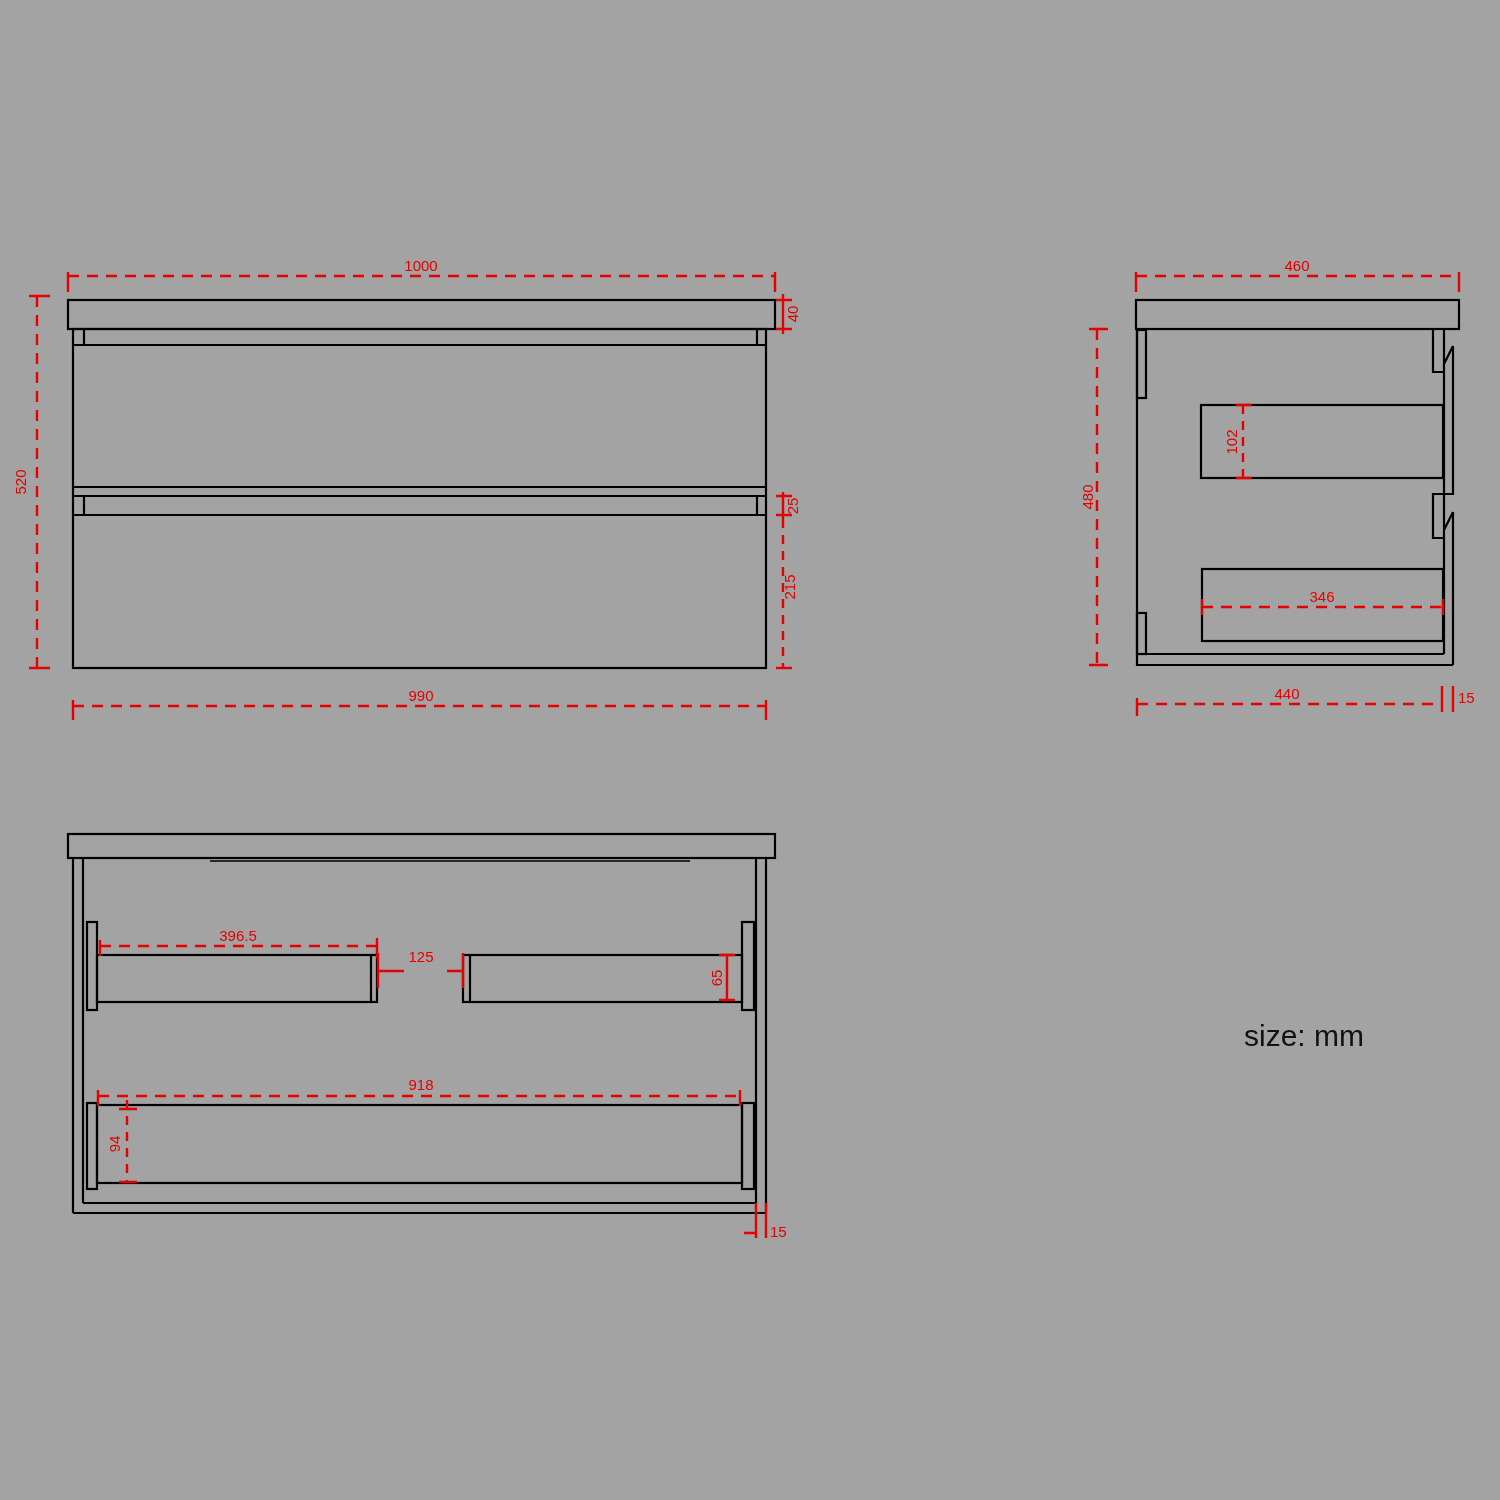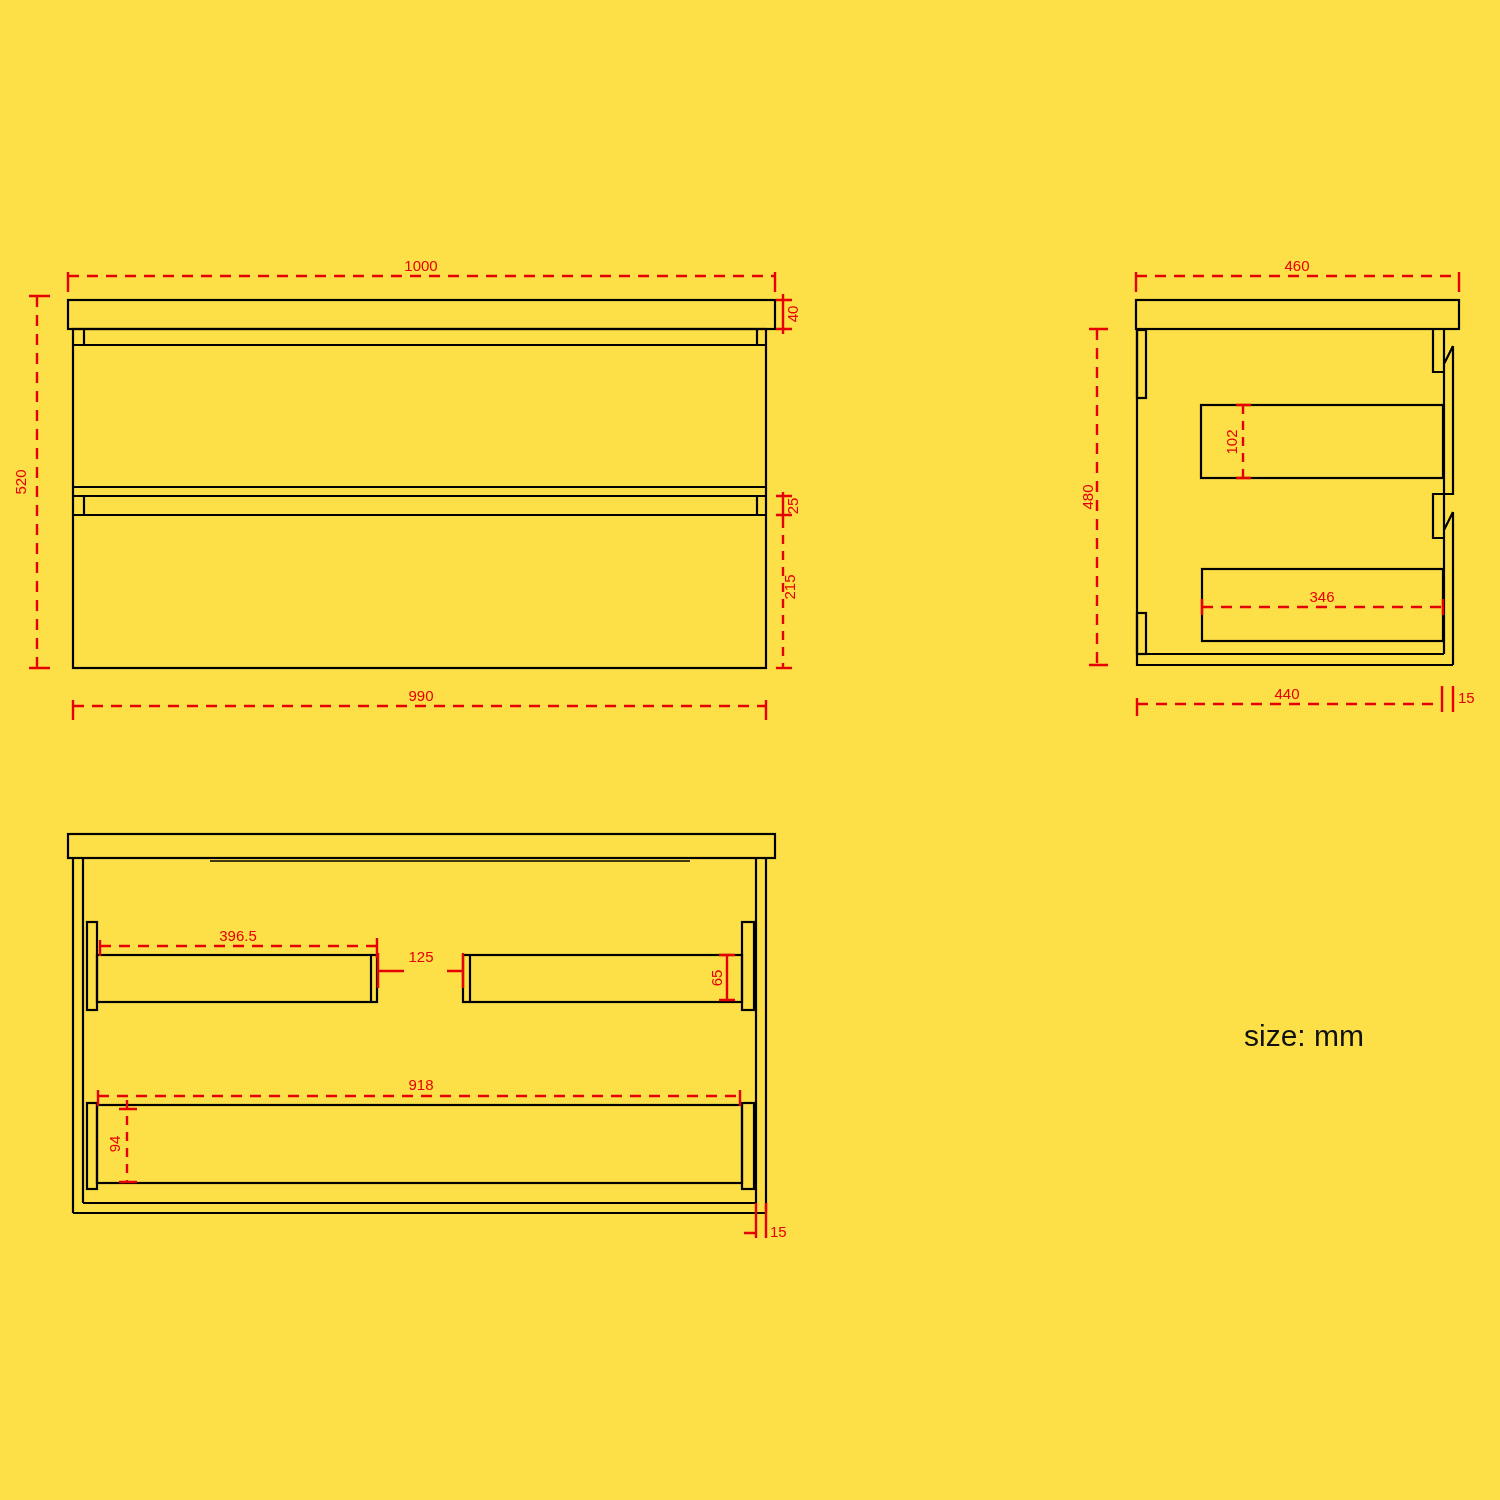--- a/index.html
+++ b/index.html
@@ -1,16 +1,16 @@
 <!DOCTYPE html>
 <html><head>
 <meta charset="utf-8">
 <style>
   html,body{margin:0;padding:0;background:#ffffff;}
-  .stage{width:1500px;height:1500px;position:relative;background:#fde047;}
+  .stage{width:1500px;height:1500px;position:relative;background:#a3a3a3;}
   svg{position:absolute;left:0;top:0;}
   .blk{stroke:#000000;stroke-width:2.2;fill:none;}
   .blkthin{stroke:#000000;stroke-width:1.6;fill:none;}
   .dim{stroke:#e60000;stroke-width:2.4;fill:none;}
   .dimdash{stroke:#e60000;stroke-width:2.4;fill:none;stroke-dasharray:11 8;}
   .dimdash2{stroke:#e60000;stroke-width:2.4;fill:none;stroke-dasharray:9 7;}
   text.dimtxt{font-family:"Liberation Sans", sans-serif;font-size:15px;fill:#e60000;}
   text.note{font-family:"Liberation Sans", sans-serif;font-size:30px;fill:#111111;}
   .mid{text-anchor:middle;}
 </style>

